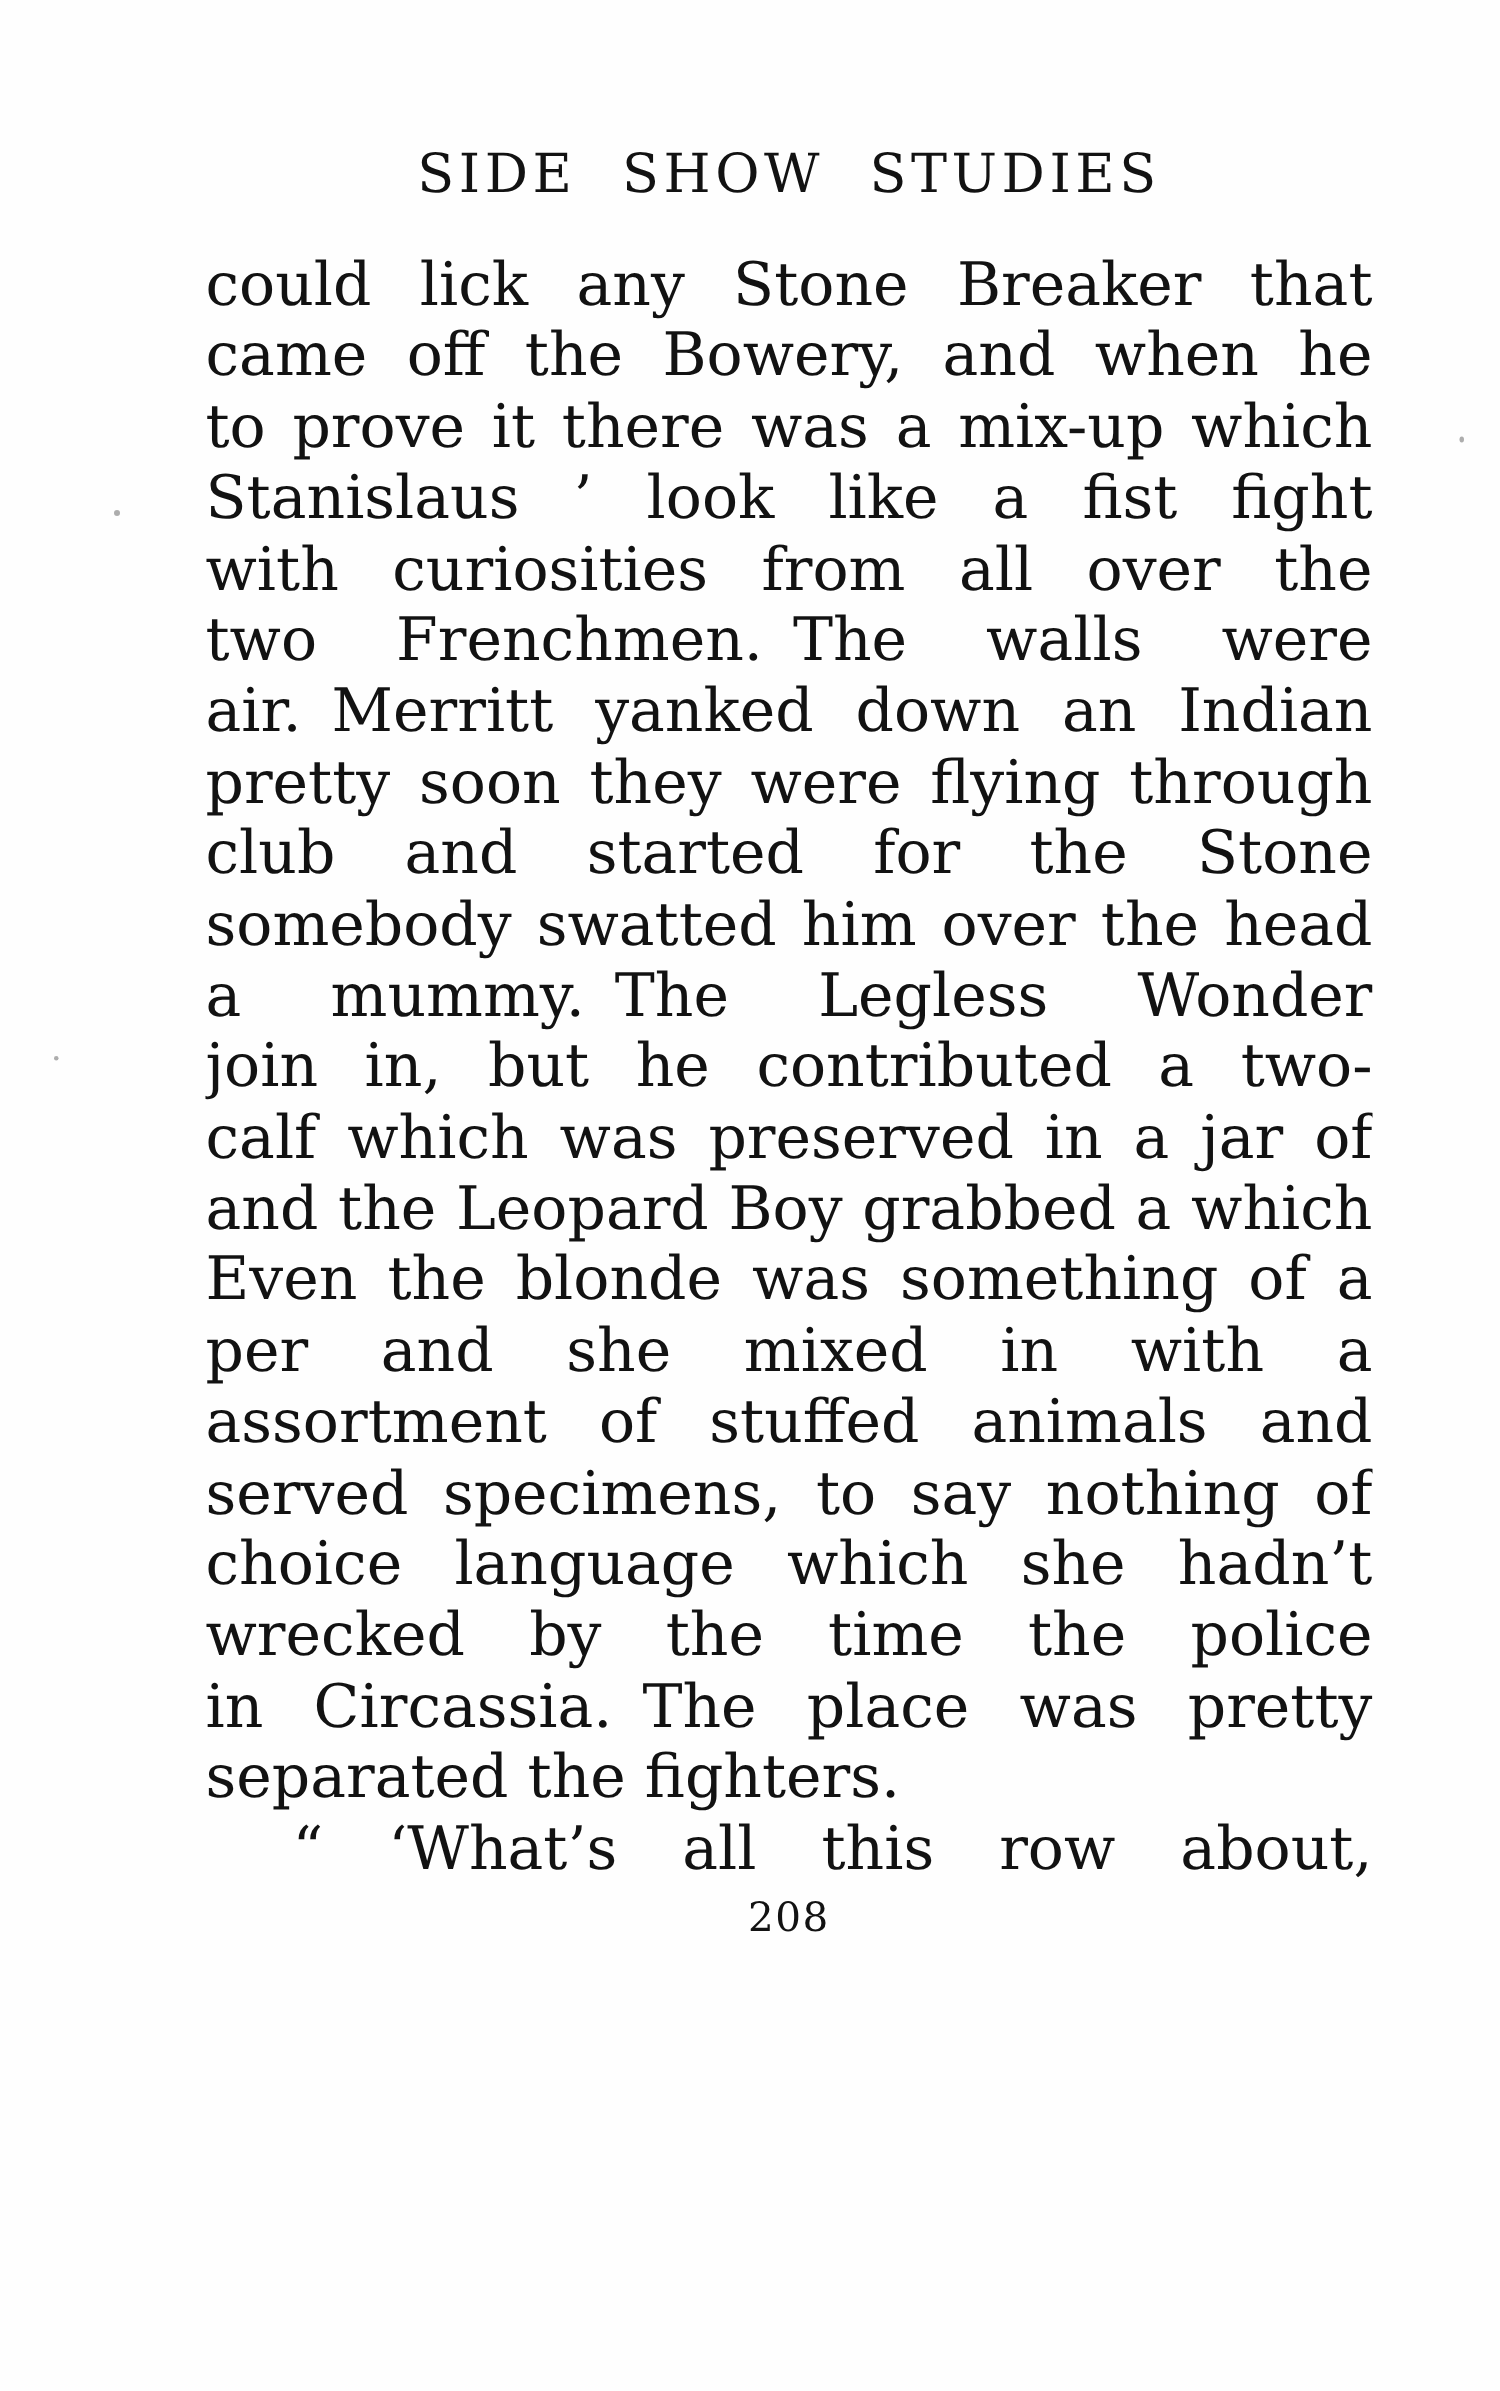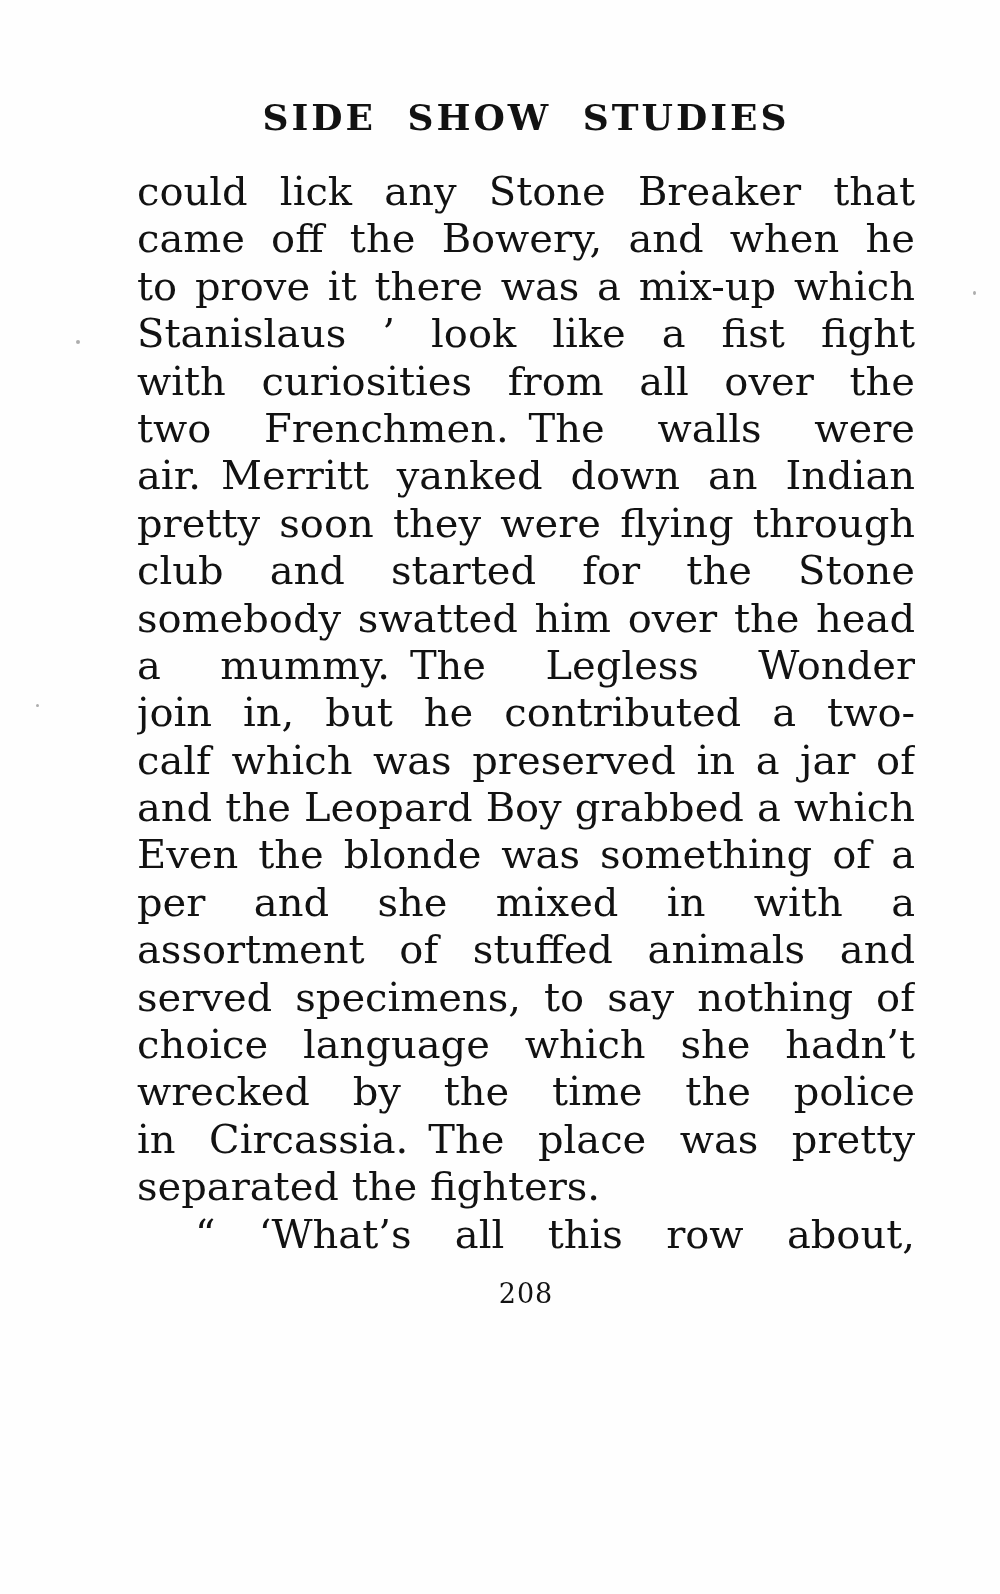--- a/index.html
+++ b/index.html
@@ -14,21 +14,21 @@
     position: relative;
     width: 1000px; height: 1594px;
     background: #fefefe;
   }
   .text-col {
     position: absolute;
     left: 137px; top: 96px; width: 778px;
   }
   .running-head {
     font-size: 36px;
-    font-weight: 700;
+    font-weight: 400;
     text-align: center;
     letter-spacing: 3px;
     word-spacing: 16px;
     margin: 0 0 30px 0;
     white-space: nowrap;
   }
   .body-text { margin: 0; }
   .line {
     font-size: 40px;
     line-height: 47.4px;
@@ -40,21 +40,21 @@
   .line.last-of-para {
     text-align: center;
     text-align-last: left;
   }
   .line.para-indent {
     padding-left: 58px;
   }
   .folio {
     font-size: 27px;
     text-align: center;
-    margin-top: 20px;
+    margin-top: 6px;
     letter-spacing: 1px;
   }
   .artifact {
     position: absolute;
     background: #8a8a8a;
     border-radius: 50%;
     opacity: .7;
   }
   .a1 { left: 76px;  top: 340px;  width: 4px; height: 4px; }
   .a2 { left: 36px;  top: 704px;  width: 3px; height: 3px; }

